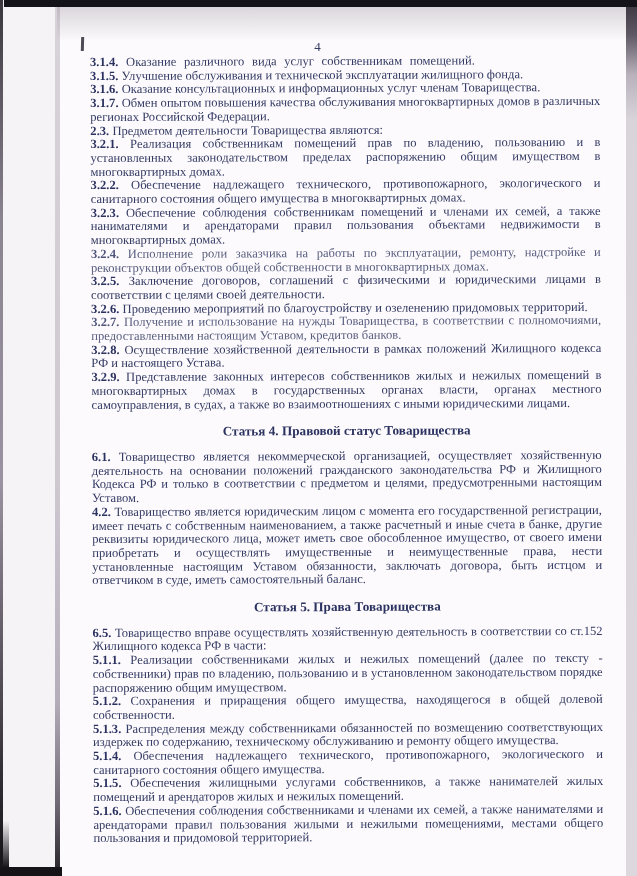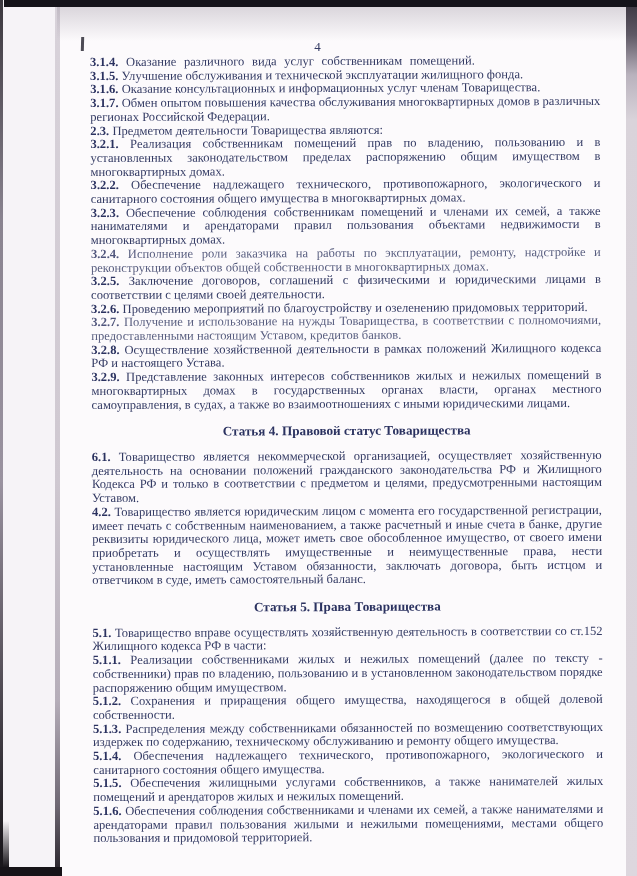--- a/index.html
+++ b/index.html
@@ -82,21 +82,21 @@
     <p><b class="num">3.2.8.</b> <span>Осуществление хозяйственной деятельности в рамках положений Жилищного кодекса РФ и настоящего Устава.</span></p>
     <p><b class="num">3.2.9.</b> <span>Представление законных интересов собственников жилых и нежилых помещений в многоквартирных домах в государственных органах власти, органах местного самоуправления, в судах, а также во взаимоотношениях с иными юридическими лицами.</span></p>
 
     <h3>Статья 4. Правовой статус Товарищества</h3>
 
     <p><b class="num">6.1.</b> <span>Товарищество является некоммерческой организацией, осуществляет хозяйственную деятельность на основании положений гражданского законодательства РФ и Жилищного Кодекса РФ и только в соответствии с предметом и целями, предусмотренными настоящим Уставом.</span></p>
     <p><b class="num">4.2.</b> <span>Товарищество является юридическим лицом с момента его государственной регистрации, имеет печать с собственным наименованием, а также расчетный и иные счета в банке, другие реквизиты юридического лица, может иметь свое обособленное имущество, от своего имени приобретать и осуществлять имущественные и неимущественные права, нести установленные настоящим Уставом обязанности, заключать договора, быть истцом и ответчиком в суде, иметь самостоятельный баланс.</span></p>
 
     <h3>Статья 5. Права Товарищества</h3>
 
-    <p><b class="num">5.1.</b> <span>Товарищество вправе осуществлять хозяйственную деятельность в соответствии со ст.152 Жилищного кодекса РФ в части:</span></p>
+    <p><b class="num">6.5.</b> <span>Товарищество вправе осуществлять хозяйственную деятельность в соответствии со ст.152 Жилищного кодекса РФ в части:</span></p>
     <p><b class="num">5.1.1.</b> <span>Реализации собственниками жилых и нежилых помещений (далее по тексту - собственники) прав по владению, пользованию и в установленном законодательством порядке распоряжению общим имуществом.</span></p>
     <p><b class="num">5.1.2.</b> <span>Сохранения и приращения общего имущества, находящегося в общей долевой собственности.</span></p>
     <p><b class="num">5.1.3.</b> <span>Распределения между собственниками обязанностей по возмещению соответствующих издержек по содержанию, техническому обслуживанию и ремонту общего имущества.</span></p>
     <p><b class="num">5.1.4.</b> <span>Обеспечения надлежащего технического, противопожарного, экологического и санитарного состояния общего имущества.</span></p>
     <p><b class="num">5.1.5.</b> <span>Обеспечения жилищными услугами собственников, а также нанимателей жилых помещений и арендаторов жилых и нежилых помещений.</span></p>
     <p><b class="num">5.1.6.</b> <span>Обеспечения соблюдения собственниками и членами их семей, а также нанимателями и арендаторами правил пользования жилыми и нежилыми помещениями, местами общего пользования и придомовой территорией.</span></p>
   </div>
 </div>
 
 </body></html>

